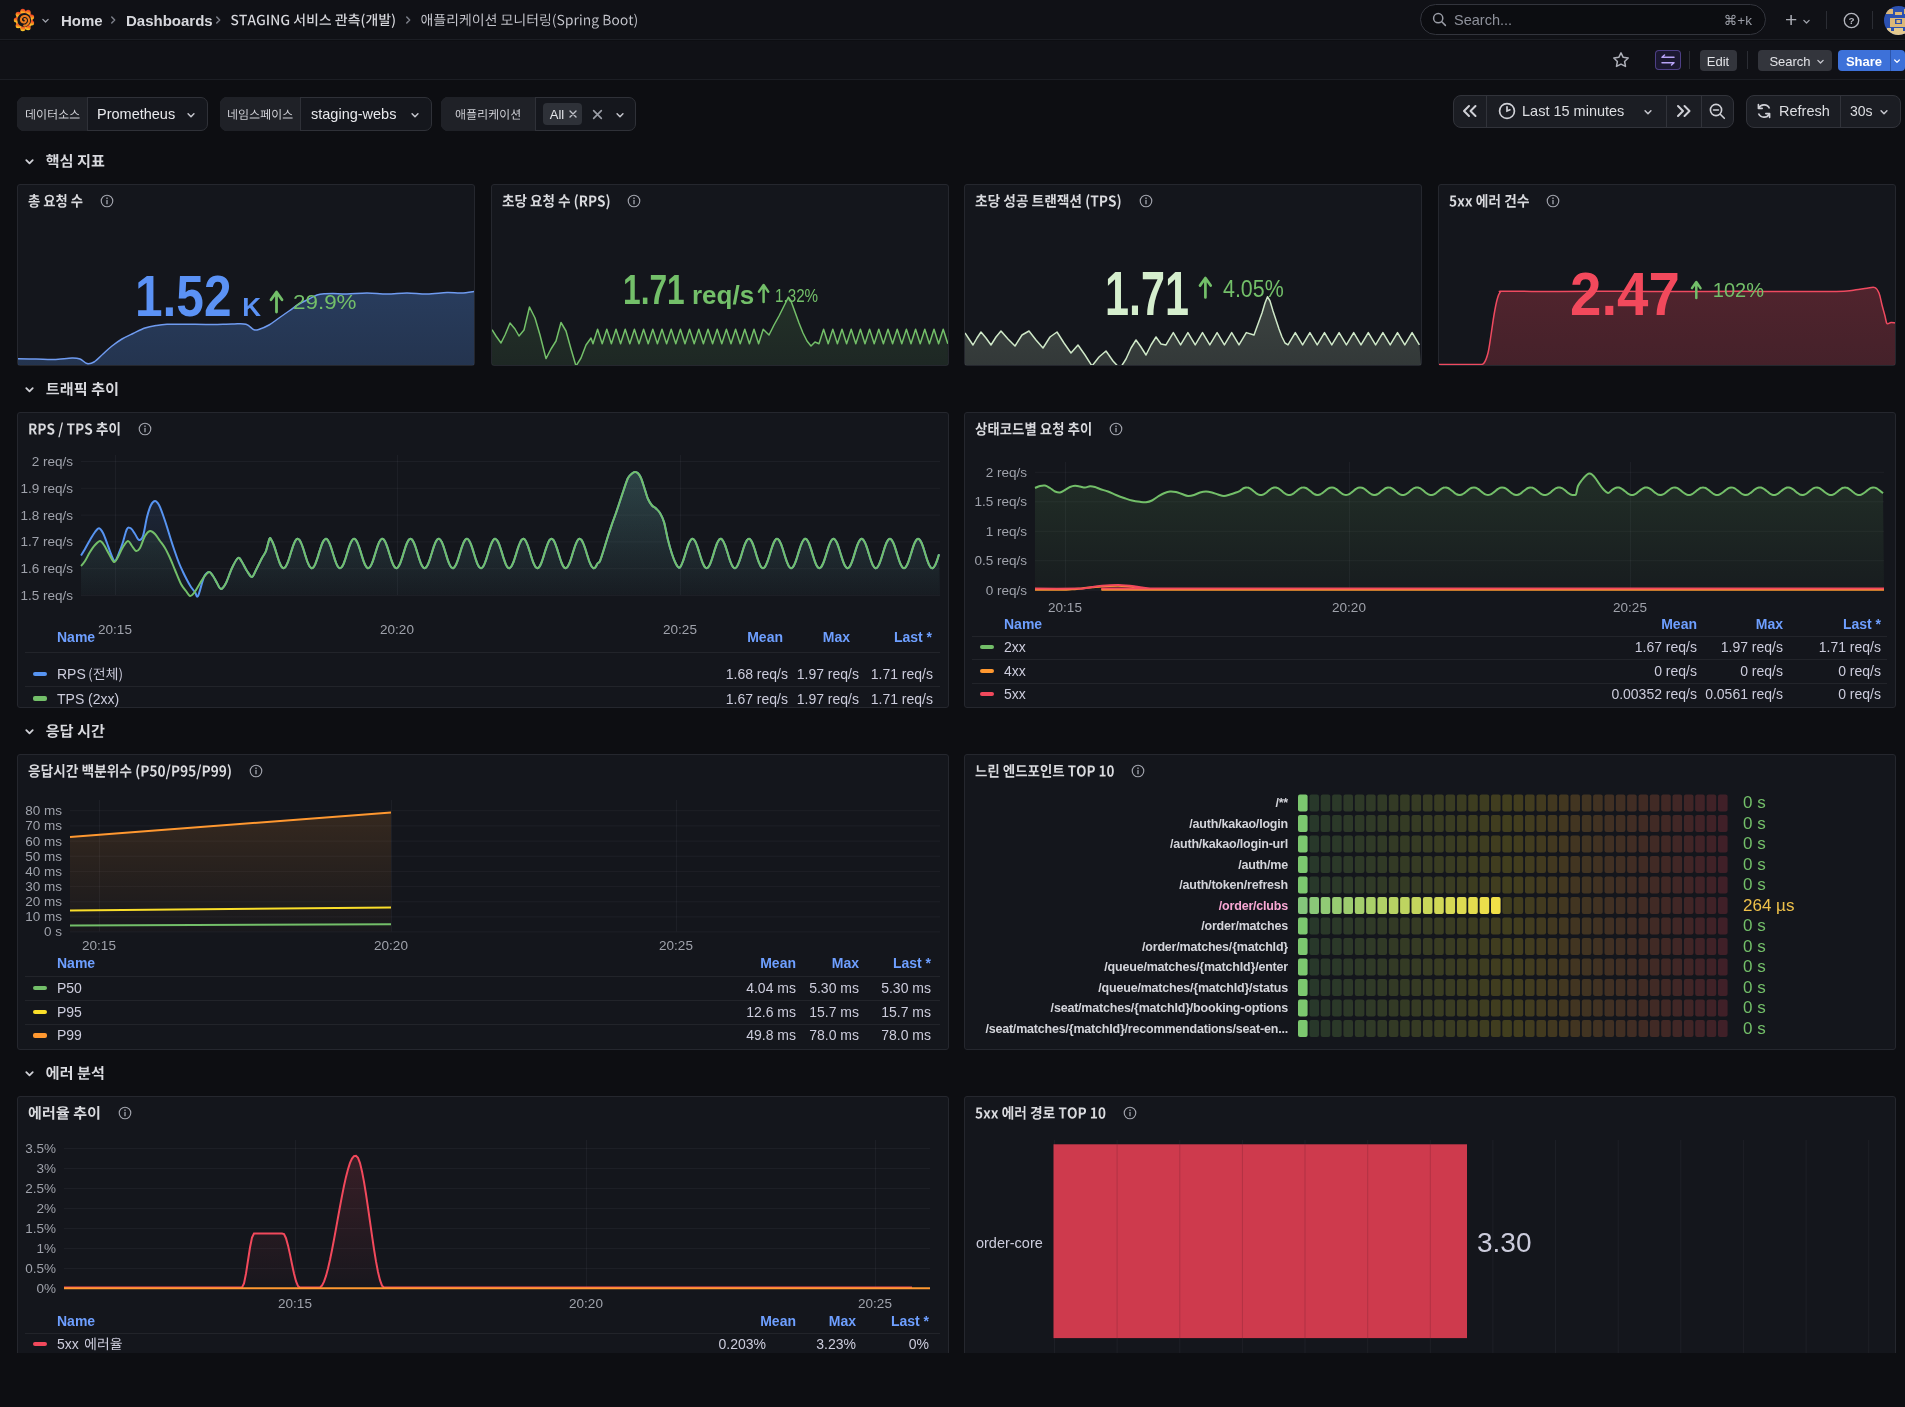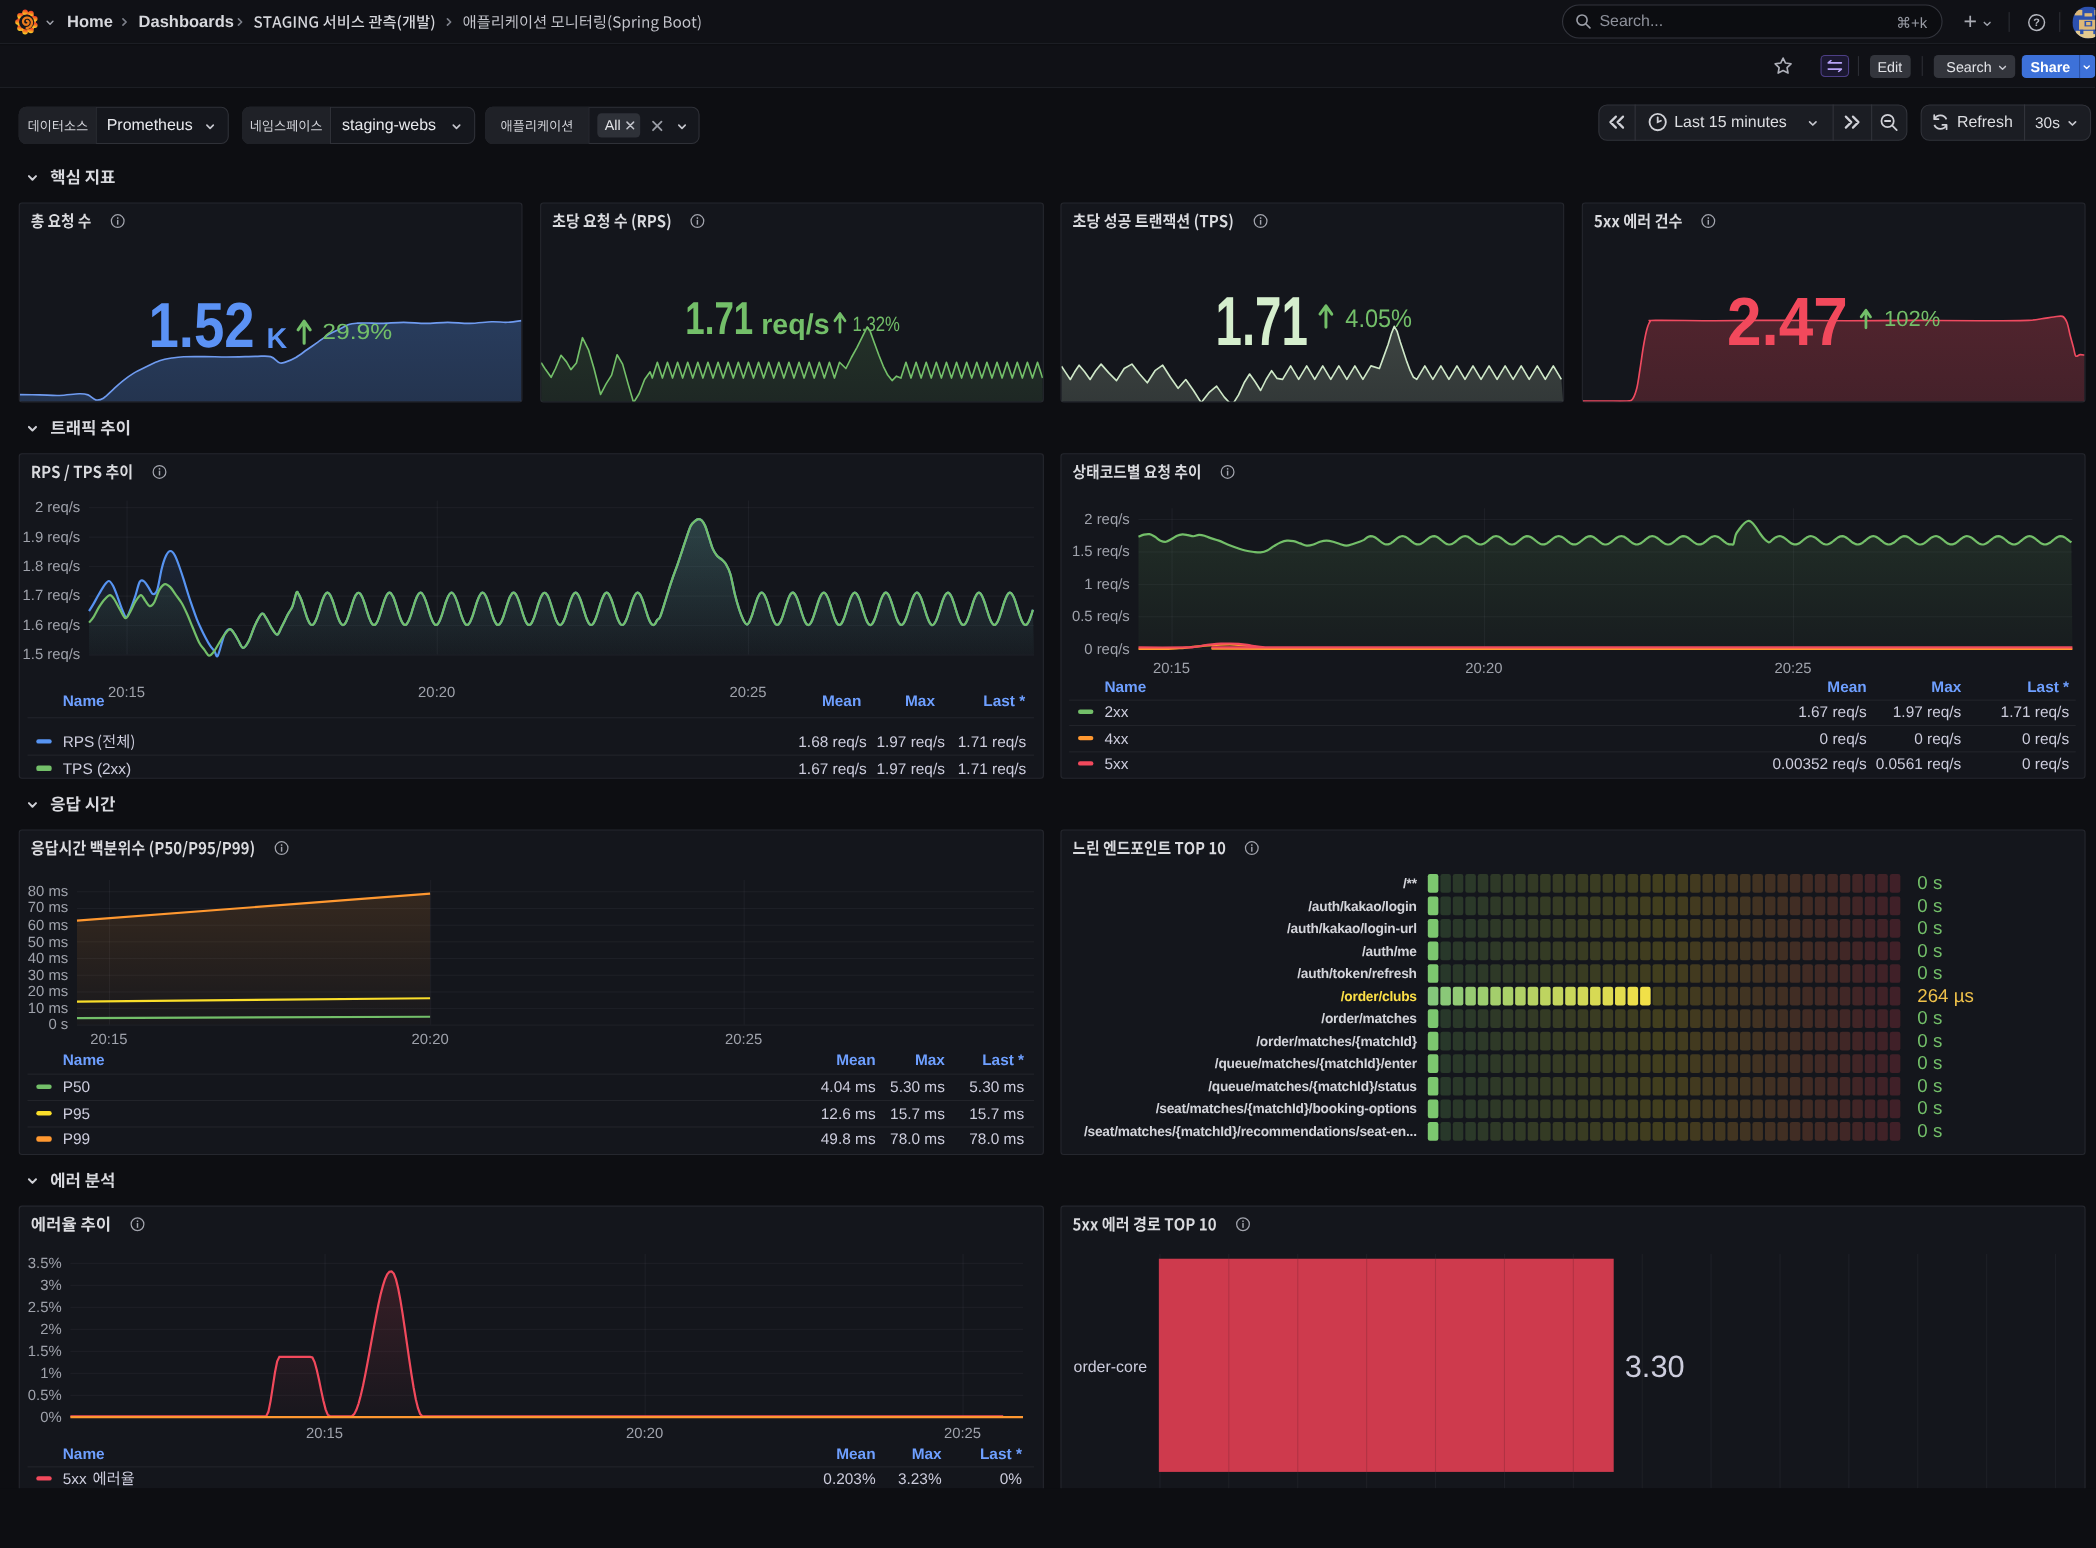--- a/index.html
+++ b/index.html
@@ -999,21 +999,21 @@
     <div style="position:absolute;font-size:12.5px;font-weight:700;color:#d3d4da;white-space:pre;top:803.0px;transform-origin:right center;right:617.0px;transform:translateY(-50%);letter-spacing:-0.2px;">/**</div>
     <div style="position:absolute;font-size:17px;font-weight:400;color:#73bf69;white-space:pre;top:803.0px;transform-origin:left center;left:1743.0px;transform:translateY(-50%);">0 s</div>
     <div style="position:absolute;font-size:12.5px;font-weight:700;color:#d3d4da;white-space:pre;top:823.5px;transform-origin:right center;right:617.0px;transform:translateY(-50%);letter-spacing:-0.2px;margin-left:40px;">/auth/kakao/login</div>
     <div style="position:absolute;font-size:17px;font-weight:400;color:#73bf69;white-space:pre;top:823.5px;transform-origin:left center;left:1743.0px;transform:translateY(-50%);">0 s</div>
     <div style="position:absolute;font-size:12.5px;font-weight:700;color:#d3d4da;white-space:pre;top:844.0px;transform-origin:right center;right:617.0px;transform:translateY(-50%);letter-spacing:-0.2px;">/auth/kakao/login-url</div>
     <div style="position:absolute;font-size:17px;font-weight:400;color:#73bf69;white-space:pre;top:844.0px;transform-origin:left center;left:1743.0px;transform:translateY(-50%);">0 s</div>
     <div style="position:absolute;font-size:12.5px;font-weight:700;color:#d3d4da;white-space:pre;top:864.5px;transform-origin:right center;right:617.0px;transform:translateY(-50%);letter-spacing:-0.2px;">/auth/me</div>
     <div style="position:absolute;font-size:17px;font-weight:400;color:#73bf69;white-space:pre;top:864.5px;transform-origin:left center;left:1743.0px;transform:translateY(-50%);">0 s</div>
     <div style="position:absolute;font-size:12.5px;font-weight:700;color:#d3d4da;white-space:pre;top:885.0px;transform-origin:right center;right:617.0px;transform:translateY(-50%);letter-spacing:-0.2px;">/auth/token/refresh</div>
     <div style="position:absolute;font-size:17px;font-weight:400;color:#73bf69;white-space:pre;top:885.0px;transform-origin:left center;left:1743.0px;transform:translateY(-50%);">0 s</div>
-    <div style="position:absolute;font-size:12.5px;font-weight:700;color:#fde047;white-space:pre;top:905.5px;transform-origin:right center;right:617.0px;transform:translateY(-50%);letter-spacing:-0.2px;">/order/clubs</div>
+    <div style="position:absolute;font-size:12.5px;font-weight:700;color:#f9a8d4;white-space:pre;top:905.5px;transform-origin:right center;right:617.0px;transform:translateY(-50%);letter-spacing:-0.2px;">/order/clubs</div>
     <div style="position:absolute;font-size:17px;font-weight:400;color:#efc14a;white-space:pre;top:905.5px;transform-origin:left center;left:1743.0px;transform:translateY(-50%);">264 µs</div>
     <div style="position:absolute;font-size:12.5px;font-weight:700;color:#d3d4da;white-space:pre;top:926.0px;transform-origin:right center;right:617.0px;transform:translateY(-50%);letter-spacing:-0.2px;">/order/matches</div>
     <div style="position:absolute;font-size:17px;font-weight:400;color:#73bf69;white-space:pre;top:926.0px;transform-origin:left center;left:1743.0px;transform:translateY(-50%);">0 s</div>
     <div style="position:absolute;font-size:12.5px;font-weight:700;color:#d3d4da;white-space:pre;top:946.5px;transform-origin:right center;right:617.0px;transform:translateY(-50%);letter-spacing:-0.2px;">/order/matches/{matchId}</div>
     <div style="position:absolute;font-size:17px;font-weight:400;color:#73bf69;white-space:pre;top:946.5px;transform-origin:left center;left:1743.0px;transform:translateY(-50%);">0 s</div>
     <div style="position:absolute;font-size:12.5px;font-weight:700;color:#d3d4da;white-space:pre;top:967.0px;transform-origin:right center;right:617.0px;transform:translateY(-50%);letter-spacing:-0.2px;">/queue/matches/{matchId}/enter</div>
     <div style="position:absolute;font-size:17px;font-weight:400;color:#73bf69;white-space:pre;top:967.0px;transform-origin:left center;left:1743.0px;transform:translateY(-50%);">0 s</div>
     <div style="position:absolute;font-size:12.5px;font-weight:700;color:#d3d4da;white-space:pre;top:987.5px;transform-origin:right center;right:617.0px;transform:translateY(-50%);letter-spacing:-0.2px;">/queue/matches/{matchId}/status</div>
     <div style="position:absolute;font-size:17px;font-weight:400;color:#73bf69;white-space:pre;top:987.5px;transform-origin:left center;left:1743.0px;transform:translateY(-50%);">0 s</div>
     <div style="position:absolute;font-size:12.5px;font-weight:700;color:#d3d4da;white-space:pre;top:1008.0px;transform-origin:right center;right:617.0px;transform:translateY(-50%);letter-spacing:-0.2px;">/seat/matches/{matchId}/booking-options</div>
@@ -1071,21 +1071,21 @@
     <div style="position:absolute;font-size:14px;font-weight:700;color:#6e9fff;white-space:pre;top:1321.0px;transform-origin:right center;right:976.0px;transform:translateY(-50%);">Last *</div>
     <div class="abs" style="left:25px;top:1333px;width:915px;height:1px;background:rgba(204,204,220,0.08)"></div>
     <div class="abs" style="left:25px;top:1356.5px;width:915px;height:1px;background:rgba(204,204,220,0.08)"></div>
     <div class="abs" style="left:33px;top:1341.8px;width:14px;height:4.5px;border-radius:2px;background:#f2495c"></div>
     <div style="position:absolute;font-size:14px;font-weight:400;color:#ccccdc;white-space:pre;top:1344.0px;transform-origin:left center;left:57.0px;transform:translateY(-50%);">5xx</div>
     <svg style="position:absolute;left:84.0px;top:1332.8px;overflow:visible" width="39" height="22" viewBox="0 -16.2 39 22.1">
       <g transform="scale(1.0,1)">
         <path d="M5.8 -6.7H8.2V-5.7H5.8ZM10.3 -11.6H11.5V1.1H10.3ZM7.8 -11.3H8.9V0.4H7.8ZM3.5 -10.5Q4.4 -10.5 5.0 -10.0Q5.6 -9.5 5.9 -8.5Q6.3 -7.5 6.3 -6.1Q6.3 -4.8 5.9 -3.8Q5.6 -2.8 5.0 -2.2Q4.4 -1.7 3.5 -1.7Q2.7 -1.7 2.1 -2.2Q1.5 -2.8 1.2 -3.8Q0.9 -4.8 0.9 -6.1Q0.9 -7.5 1.2 -8.5Q1.5 -9.5 2.1 -10.0Q2.7 -10.5 3.5 -10.5ZM3.5 -9.4Q3.1 -9.4 2.7 -9.0Q2.3 -8.6 2.1 -7.9Q1.9 -7.1 1.9 -6.1Q1.9 -5.1 2.1 -4.3Q2.3 -3.6 2.7 -3.2Q3.1 -2.8 3.5 -2.8Q4.0 -2.8 4.4 -3.2Q4.8 -3.6 5.0 -4.3Q5.2 -5.1 5.2 -6.1Q5.2 -7.1 5.0 -7.9Q4.8 -8.6 4.4 -9.0Q4.0 -9.4 3.5 -9.4Z M22.8 -11.6H24.0V1.1H22.8ZM20.4 -6.7H23.1V-5.8H20.4ZM14.1 -2.9H15.0Q16.1 -2.9 17.1 -2.9Q18.0 -3.0 18.9 -3.1Q19.8 -3.1 20.7 -3.3L20.8 -2.4Q19.9 -2.2 19.0 -2.1Q18.1 -2.0 17.1 -2.0Q16.2 -1.9 15.0 -1.9H14.1ZM14.0 -10.4H19.7V-6.0H15.2V-2.6H14.1V-6.9H18.5V-9.5H14.0Z M29.6 -5.9H30.7V-3.5H29.6ZM33.6 -5.9H34.7V-3.5H33.6ZM32.2 -11.4Q34.3 -11.4 35.4 -10.9Q36.6 -10.3 36.6 -9.2Q36.6 -8.2 35.4 -7.6Q34.3 -7.0 32.2 -7.0Q30.1 -7.0 28.9 -7.6Q27.7 -8.2 27.7 -9.2Q27.7 -10.3 28.9 -10.9Q30.1 -11.4 32.2 -11.4ZM32.2 -10.5Q31.2 -10.5 30.4 -10.4Q29.7 -10.2 29.3 -9.9Q28.9 -9.7 28.9 -9.2Q28.9 -8.8 29.3 -8.5Q29.7 -8.2 30.4 -8.1Q31.2 -7.9 32.2 -7.9Q33.2 -7.9 33.9 -8.1Q34.7 -8.2 35.0 -8.5Q35.4 -8.8 35.4 -9.2Q35.4 -9.7 35.0 -9.9Q34.7 -10.2 33.9 -10.4Q33.2 -10.5 32.2 -10.5ZM26.5 -6.3H37.9V-5.3H26.5ZM27.8 -4.1H36.4V-1.2H29.0V0.3H27.9V-2.1H35.3V-3.2H27.8ZM27.9 0.0H36.8V1.0H27.9Z" fill="#ccccdc"></path>
       </g>
     </svg>
-    <div style="position:absolute;font-size:14px;font-weight:400;color:#ccccdc;white-space:pre;top:1344.0px;transform-origin:right center;right:1109.0px;transform:translateY(-50%);">0.203%</div>
+    <div style="position:absolute;font-size:14px;font-weight:400;color:#ccccdc;white-space:pre;top:1344.0px;transform-origin:right center;right:1139px;transform:translateY(-50%);">0.203%</div>
     <div style="position:absolute;font-size:14px;font-weight:400;color:#ccccdc;white-space:pre;top:1344.0px;transform-origin:right center;right:1049.0px;transform:translateY(-50%);">3.23%</div>
     <div style="position:absolute;font-size:14px;font-weight:400;color:#ccccdc;white-space:pre;top:1344.0px;transform-origin:right center;right:976.0px;transform:translateY(-50%);">0%</div>
     <div class="abs" style="left:33px;top:1365.5px;width:14px;height:4.5px;border-radius:2px;background:#ff9830"></div>
     <div style="position:absolute;font-size:14px;font-weight:400;color:#ccccdc;white-space:pre;top:1367.7px;transform-origin:left center;left:57.0px;transform:translateY(-50%);">4xx</div>
     <svg style="position:absolute;left:84.0px;top:1356.5px;overflow:visible" width="39" height="22" viewBox="0 -16.2 39 22.1">
       <g transform="scale(1.0,1)">
         <path d="M5.8 -6.7H8.2V-5.7H5.8ZM10.3 -11.6H11.5V1.1H10.3ZM7.8 -11.3H8.9V0.4H7.8ZM3.5 -10.5Q4.4 -10.5 5.0 -10.0Q5.6 -9.5 5.9 -8.5Q6.3 -7.5 6.3 -6.1Q6.3 -4.8 5.9 -3.8Q5.6 -2.8 5.0 -2.2Q4.4 -1.7 3.5 -1.7Q2.7 -1.7 2.1 -2.2Q1.5 -2.8 1.2 -3.8Q0.9 -4.8 0.9 -6.1Q0.9 -7.5 1.2 -8.5Q1.5 -9.5 2.1 -10.0Q2.7 -10.5 3.5 -10.5ZM3.5 -9.4Q3.1 -9.4 2.7 -9.0Q2.3 -8.6 2.1 -7.9Q1.9 -7.1 1.9 -6.1Q1.9 -5.1 2.1 -4.3Q2.3 -3.6 2.7 -3.2Q3.1 -2.8 3.5 -2.8Q4.0 -2.8 4.4 -3.2Q4.8 -3.6 5.0 -4.3Q5.2 -5.1 5.2 -6.1Q5.2 -7.1 5.0 -7.9Q4.8 -8.6 4.4 -9.0Q4.0 -9.4 3.5 -9.4Z M22.8 -11.6H24.0V1.1H22.8ZM20.4 -6.7H23.1V-5.8H20.4ZM14.1 -2.9H15.0Q16.1 -2.9 17.1 -2.9Q18.0 -3.0 18.9 -3.1Q19.8 -3.1 20.7 -3.3L20.8 -2.4Q19.9 -2.2 19.0 -2.1Q18.1 -2.0 17.1 -2.0Q16.2 -1.9 15.0 -1.9H14.1ZM14.0 -10.4H19.7V-6.0H15.2V-2.6H14.1V-6.9H18.5V-9.5H14.0Z M29.6 -5.9H30.7V-3.5H29.6ZM33.6 -5.9H34.7V-3.5H33.6ZM32.2 -11.4Q34.3 -11.4 35.4 -10.9Q36.6 -10.3 36.6 -9.2Q36.6 -8.2 35.4 -7.6Q34.3 -7.0 32.2 -7.0Q30.1 -7.0 28.9 -7.6Q27.7 -8.2 27.7 -9.2Q27.7 -10.3 28.9 -10.9Q30.1 -11.4 32.2 -11.4ZM32.2 -10.5Q31.2 -10.5 30.4 -10.4Q29.7 -10.2 29.3 -9.9Q28.9 -9.7 28.9 -9.2Q28.9 -8.8 29.3 -8.5Q29.7 -8.2 30.4 -8.1Q31.2 -7.9 32.2 -7.9Q33.2 -7.9 33.9 -8.1Q34.7 -8.2 35.0 -8.5Q35.4 -8.8 35.4 -9.2Q35.4 -9.7 35.0 -9.9Q34.7 -10.2 33.9 -10.4Q33.2 -10.5 32.2 -10.5ZM26.5 -6.3H37.9V-5.3H26.5ZM27.8 -4.1H36.4V-1.2H29.0V0.3H27.9V-2.1H35.3V-3.2H27.8ZM27.9 0.0H36.8V1.0H27.9Z" fill="#ccccdc"></path>
       </g>
     </svg>
     <div style="position:absolute;font-size:14px;font-weight:400;color:#ccccdc;white-space:pre;top:1367.7px;transform-origin:right center;right:1109.0px;transform:translateY(-50%);">0%</div>

